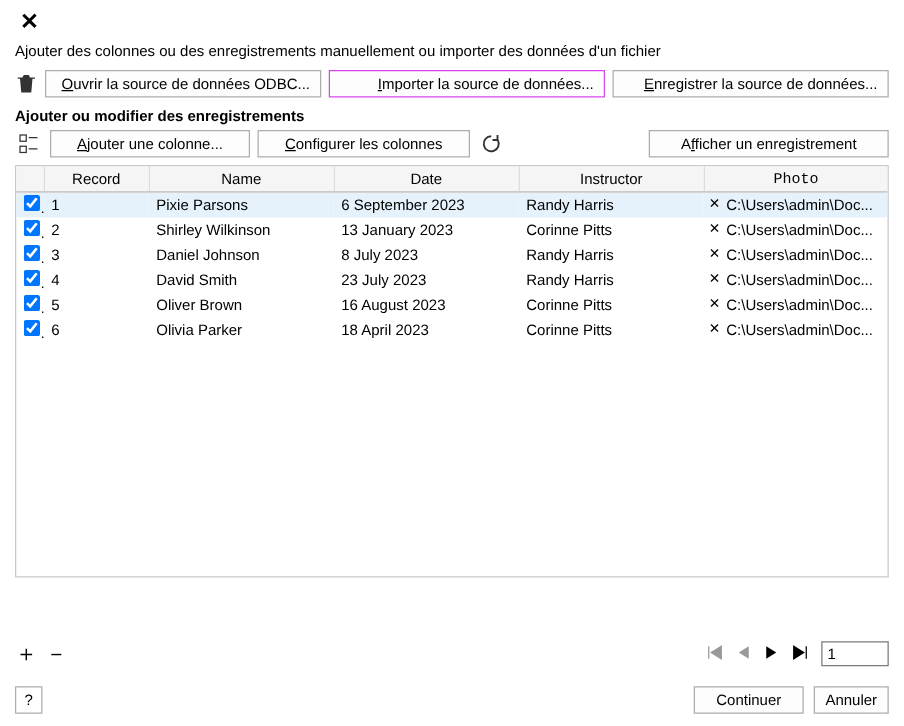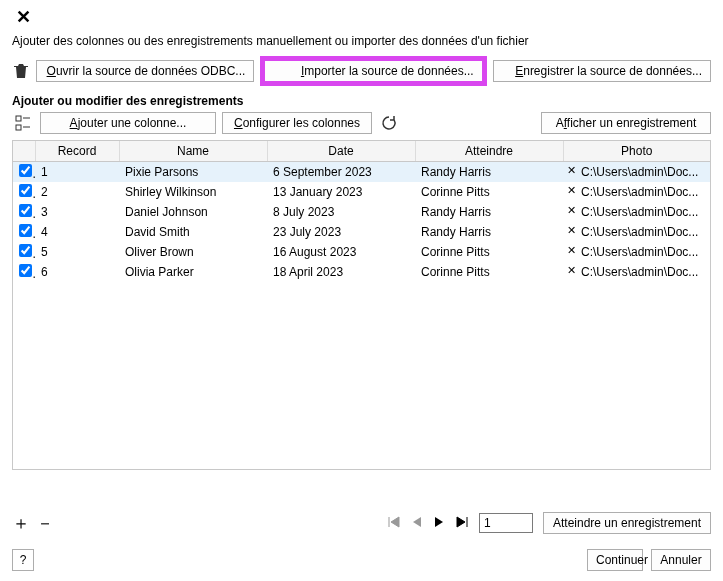--- a/index.html
+++ b/index.html
@@ -33,21 +33,21 @@
     border: 1px solid #adadad;
     background: #fdfdfd;
     padding: 3px 8px;
     font-size: 12px;
     cursor: pointer;
     white-space: nowrap;
     font-family: inherit;
   }
   .btn u { text-decoration: underline; }
   .btn.wide { flex: 1; text-align: right; }
-  .btn.accent { border: 5px solid #d946ef; }
+  .btn.accent { border: 1px solid #d946ef; }
   .section-label { font-weight: 700; padding: 0 7px 4px 12px; font-size: 12px; }
   .toolbar2 {
     display: flex;
     gap: 6px;
     padding: 0 12px 6px 12px;
     align-items: center;
   }
   .small-icon { width: 22px; display:flex; justify-content:center; align-items:center; }
   .spacer { flex: 1; }
   .table-wrap {
@@ -60,21 +60,21 @@
   table { border-collapse: collapse; width: 100%; table-layout: fixed; }
   th {
     background: #f5f5f5;
     border-right: 1px solid #dcdcdc;
     border-bottom: 1px solid #c8c8c8;
     font-weight: 400;
     font-size: 12px;
     padding: 3px 6px;
     text-align: center;
   }
-  th:last-child { border-right: none; }
+  th:last-child { border-right: none; font-family: Liberation Mono, monospace; }
   td {
     padding: 2px 6px;
     font-size: 12px;
     white-space: nowrap;
     overflow: hidden;
     text-overflow: ellipsis;
   }
   tr.data-row td { height: 20px; }
   tr.selected td { background: #e6f2fb; }
   .chk-col { width: 22px; text-align:center; }
@@ -141,49 +141,49 @@
 
 <div class="toolbar2">
   <span class="small-icon">
     <svg width="16" height="16" viewBox="0 0 16 16">
         <rect x="1" y="1" width="5" height="5" fill="none" stroke="#333"></rect>
         <rect x="1" y="10" width="5" height="5" fill="none" stroke="#333"></rect>
         <line x1="8" y1="3" x2="15" y2="3" stroke="#333"></line>
         <line x1="8" y1="12" x2="15" y2="12" stroke="#333"></line>
       </svg>
   </span>
-  <button class="btn" style="width:176px"><u>A</u><span>jouter une colonne...</span></button>
-  <button class="btn" style="width:150px"><u>C</u><span>onfigurer les colonnes</span></button>
+  <button class="btn" style="width:160px"><u>A</u><span>jouter une colonne...</span></button>
+  <button class="btn" style="width:170px"><u>C</u><span>onfigurer les colonnes</span></button>
   <span class="small-icon">
     <svg width="16" height="16" viewBox="0 0 16 16">
         <path d="M8 2a6 6 0 1 0 5.2 3" fill="none" stroke="#333" stroke-width="1.5"></path>
         <path d="M13 1v4h-4" fill="none" stroke="#333" stroke-width="1.5"></path>
       </svg>
   </span>
   <span class="spacer"></span>
-  <button class="btn" style="width:170px">A<u>f</u><span>ficher un enregistrement</span></button>
+  <button class="btn" style="width:192px">A<u>f</u><span>ficher un enregistrement</span></button>
 </div>
 
 <div class="table-wrap">
   <table>
     <colgroup>
       <col class="chk-col">
         <col class="rec-col">
         <col class="name-col">
         <col class="date-col">
         <col class="inst-col">
         <col class="photo-col">
     </colgroup>
     <thead>
       <tr>
         <th></th>
         <th>Record</th>
         <th>Name</th>
         <th>Date</th>
-        <th>Atteindre</th>
+        <th>Instructor</th>
         <th>Photo</th>
       </tr>
     </thead>
     <tbody id="tbody">
         <tr class="data-row selected">
           <td class="chk-col"><input type="checkbox" checked="" style=""></td>
           <td>1</td>
           <td>Pixie Parsons</td>
           <td>6 September 2023</td>
           <td>Randy Harris</td>
@@ -243,22 +243,21 @@
     <span><svg width="12" height="14" viewBox="0 0 12 14">
           <path d="M10 2L2 7l8 5z" fill="#999"></path>
         </svg></span>
     <span><svg width="12" height="14" viewBox="0 0 12 14">
           <path d="M2 2l8 5-8 5z" fill="#000"></path>
         </svg></span>
     <span><svg width="14" height="14" viewBox="0 0 14 14">
           <path d="M12 2v10M2 2l8 5-8 5z" fill="#000" stroke="#000"></path>
         </svg></span>
     <input class="page-input" value="1" style="">
-    <button class="btn" style="width:168px">Atteindre un enregistrement</button>
   </div>
 </div>
 
 <div class="footer-actions">
   <span class="help-btn">?</span>
   <span class="spacer"></span>
-  <button class="btn" style="width:56px">Continuer</button>
+  <button class="btn" style="width:88px">Continuer</button>
   <button class="btn" style="width:60px">Annuler</button>
 </div>
 
 </body></html>

